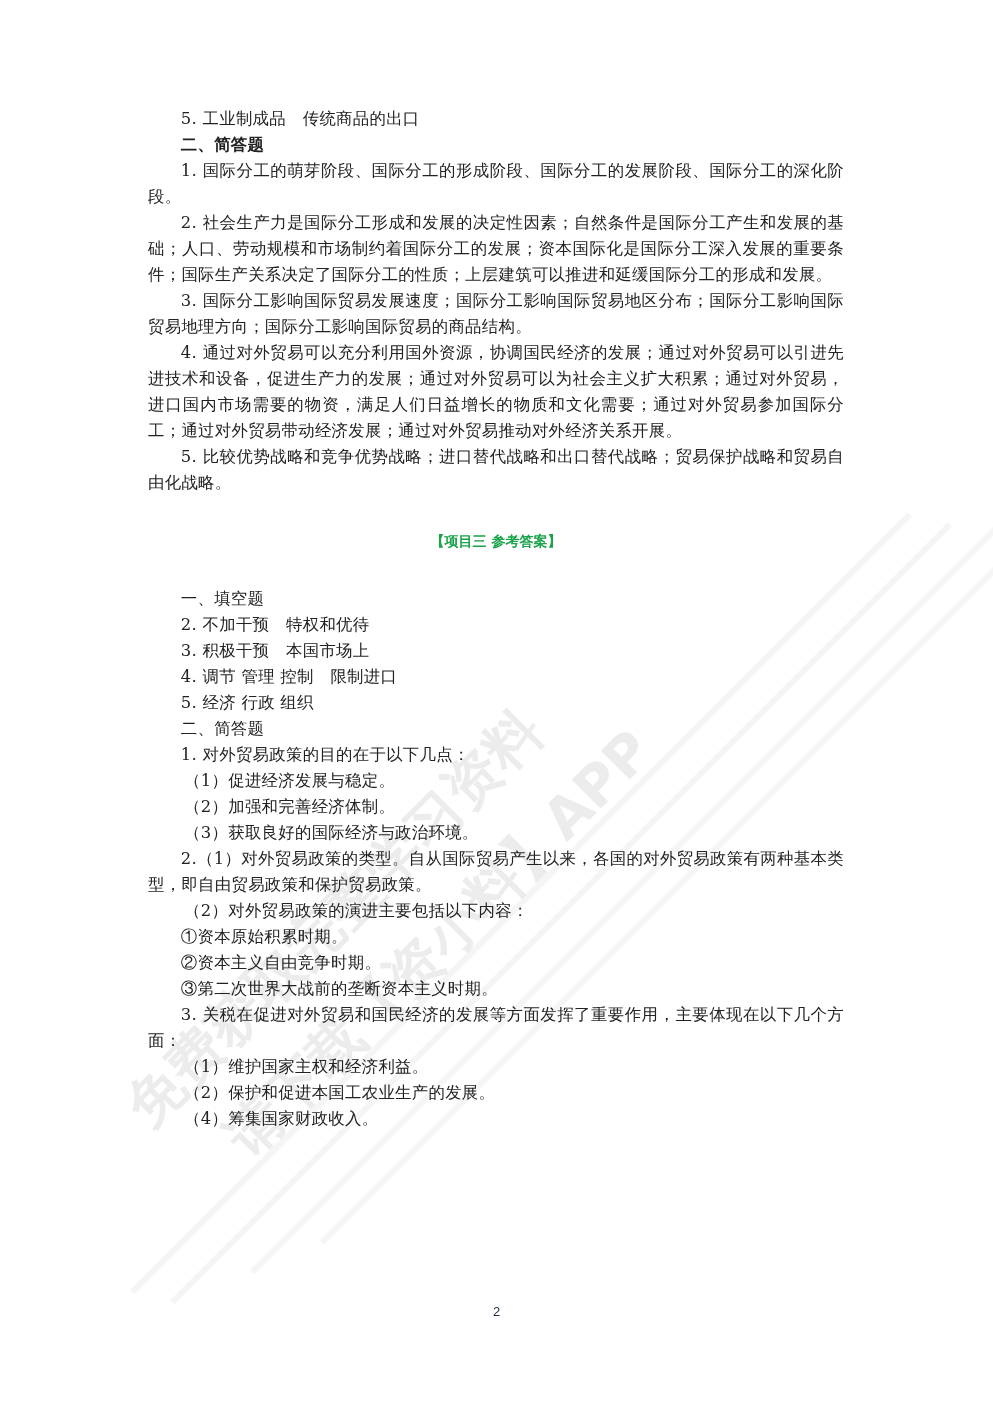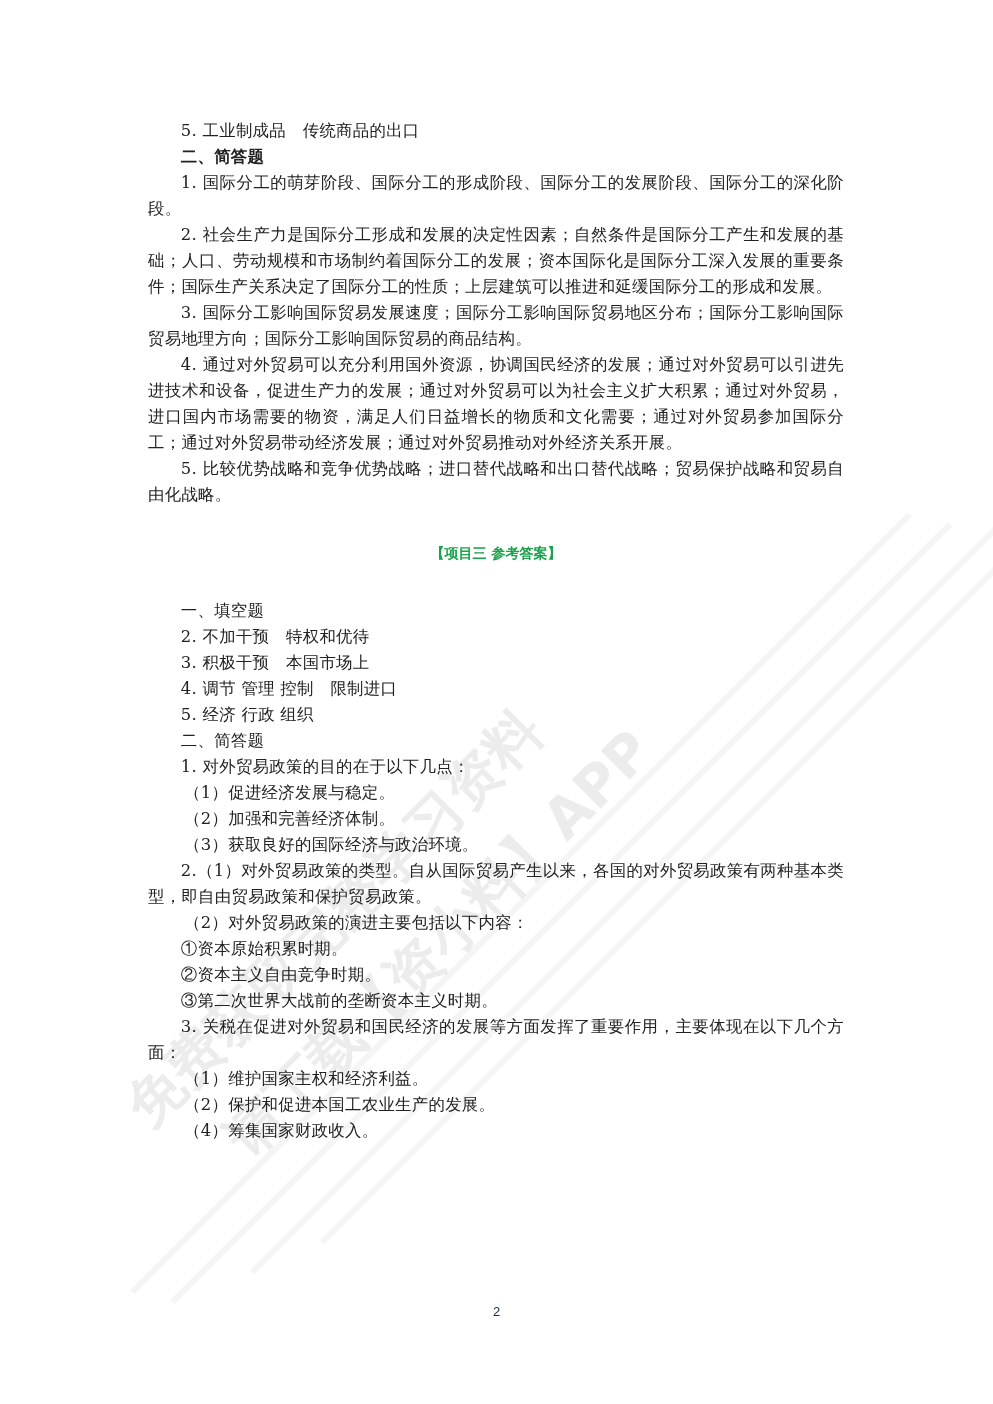--- a/index.html
+++ b/index.html
@@ -1,18 +1,18 @@
 <!DOCTYPE html>
 <html><head>
 <meta charset="utf-8">
 <style>
   html, body { margin: 0; padding: 0; background: #ffffff; }
   body { width: 993px; height: 1404px; position: relative; overflow: hidden;
          font-family: "DejaVu Serif", "Liberation Serif", serif; color: #222222; }
-  .page { position: absolute; left: 148px; top: 118px; width: 696px; }
+  .page { position: absolute; left: 148px; top: 106px; width: 696px; }
   .p { font-size: 16.4px; line-height: 26px; margin: 0; text-align: justify;
        text-indent: 2em; letter-spacing: 0.3px; }
   .p.bold { font-weight: bold; font-family: "DejaVu Sans", "Liberation Sans", sans-serif; }
   .p.sub { text-indent: 0; padding-left: 2.2em; }
   .p.sub2 { text-indent: 0; padding-left: 2em; }
   .heading { text-align: center; font-family: "DejaVu Sans", "Liberation Sans", sans-serif;
              font-weight: bold; font-size: 14px; line-height: 30px; margin: 30px 0 30px 0; }
   .section { margin-bottom: 0; }
   .page-num { position: absolute; left: 0; width: 993px; top: 1304px; text-align: center;
               font-family: "Liberation Sans", sans-serif; font-size: 13px; color: #1a2a4a; }

